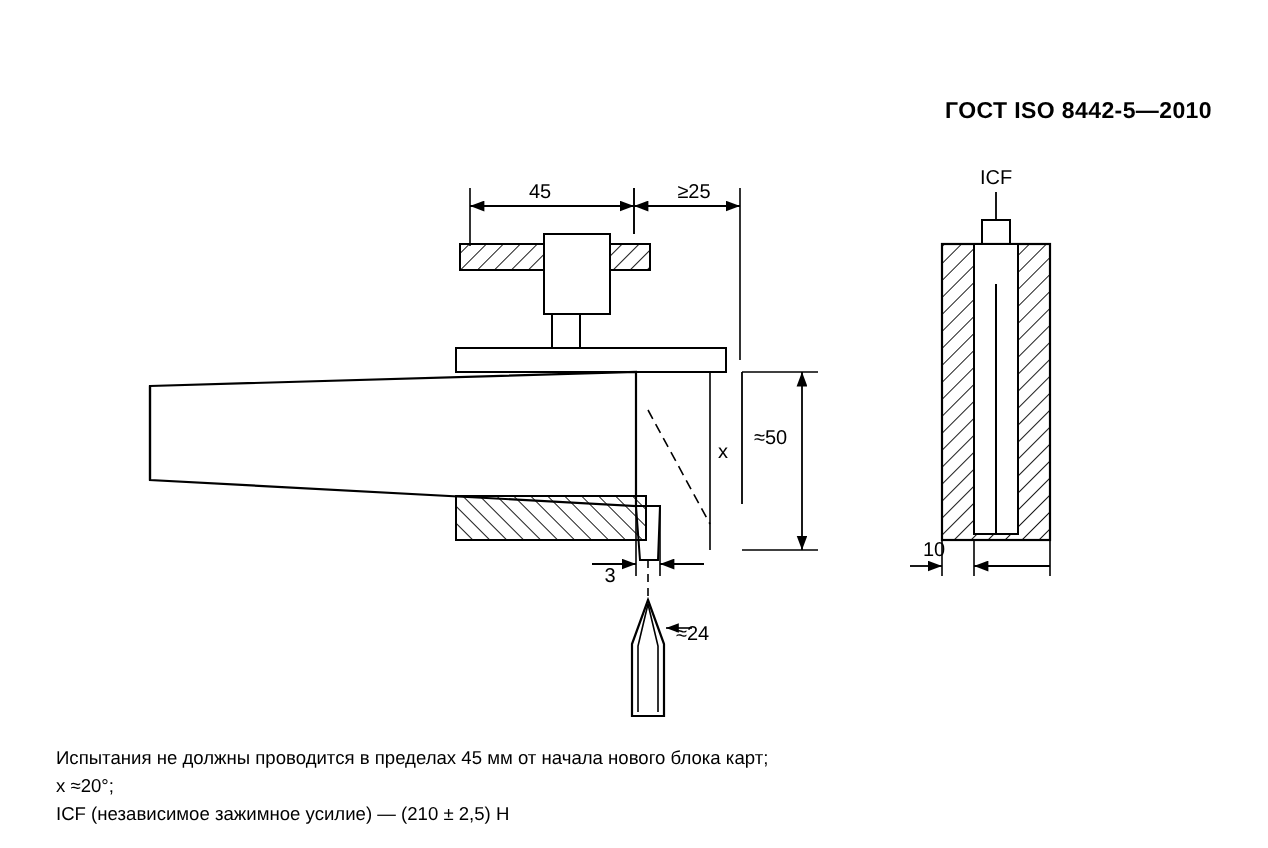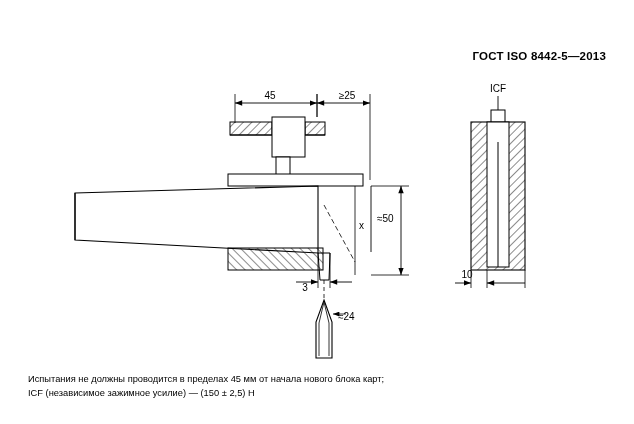--- a/index.html
+++ b/index.html
@@ -60,21 +60,21 @@
   .ln {
     stroke: #000000;
     fill: none;
   }
 </style>
 </head>
 <body>
 
 <div id="page">
 
-  <div class="std-title">ГОСТ ISO 8442-5—2013</div>
+  <div class="std-title">ГОСТ ISO 8442-5—2010</div>
 
   <svg class="figure" viewBox="0 0 634 424">
     <defs>
       <marker id="ah" markerWidth="9" markerHeight="9" refX="8" refY="3" orient="auto" markerUnits="strokeWidth">
         <path d="M0,0 L8,3 L0,6 z" fill="#000000"></path>
       </marker>
       <marker id="ah2" markerWidth="9" markerHeight="9" refX="0" refY="3" orient="auto" markerUnits="strokeWidth">
         <path d="M8,0 L0,3 L8,6 z" fill="#000000"></path>
       </marker>
       <pattern id="hatch" width="6" height="6" patternUnits="userSpaceOnUse" patternTransform="rotate(45)">
@@ -176,16 +176,17 @@
       <line class="ln" x1="487" y1="270" x2="487" y2="288" stroke-width="0.8"></line>
       <line class="ln" x1="525" y1="270" x2="525" y2="288" stroke-width="0.8"></line>
       <line class="ln" x1="455" y1="283" x2="471" y2="283" stroke-width="0.9" marker-end="url(#ah)"></line>
       <line class="ln" x1="487" y1="283" x2="525" y2="283" stroke-width="0.9" marker-start="url(#ah2)"></line>
       <text class="dim-txt" x="467" y="278" text-anchor="middle">10</text>
     </g>
   </svg>
 
   <div class="notes">
     <div>Испытания не должны проводится в пределах 45 мм от начала нового блока карт;</div>
-    <div>ICF (независимое зажимное усилие) — (150 ± 2,5) Н</div>
+    <div>x ≈20°;</div>
+    <div>ICF (независимое зажимное усилие) — (210 ± 2,5) Н</div>
   </div>
 
 </div>
 
 </body></html>

